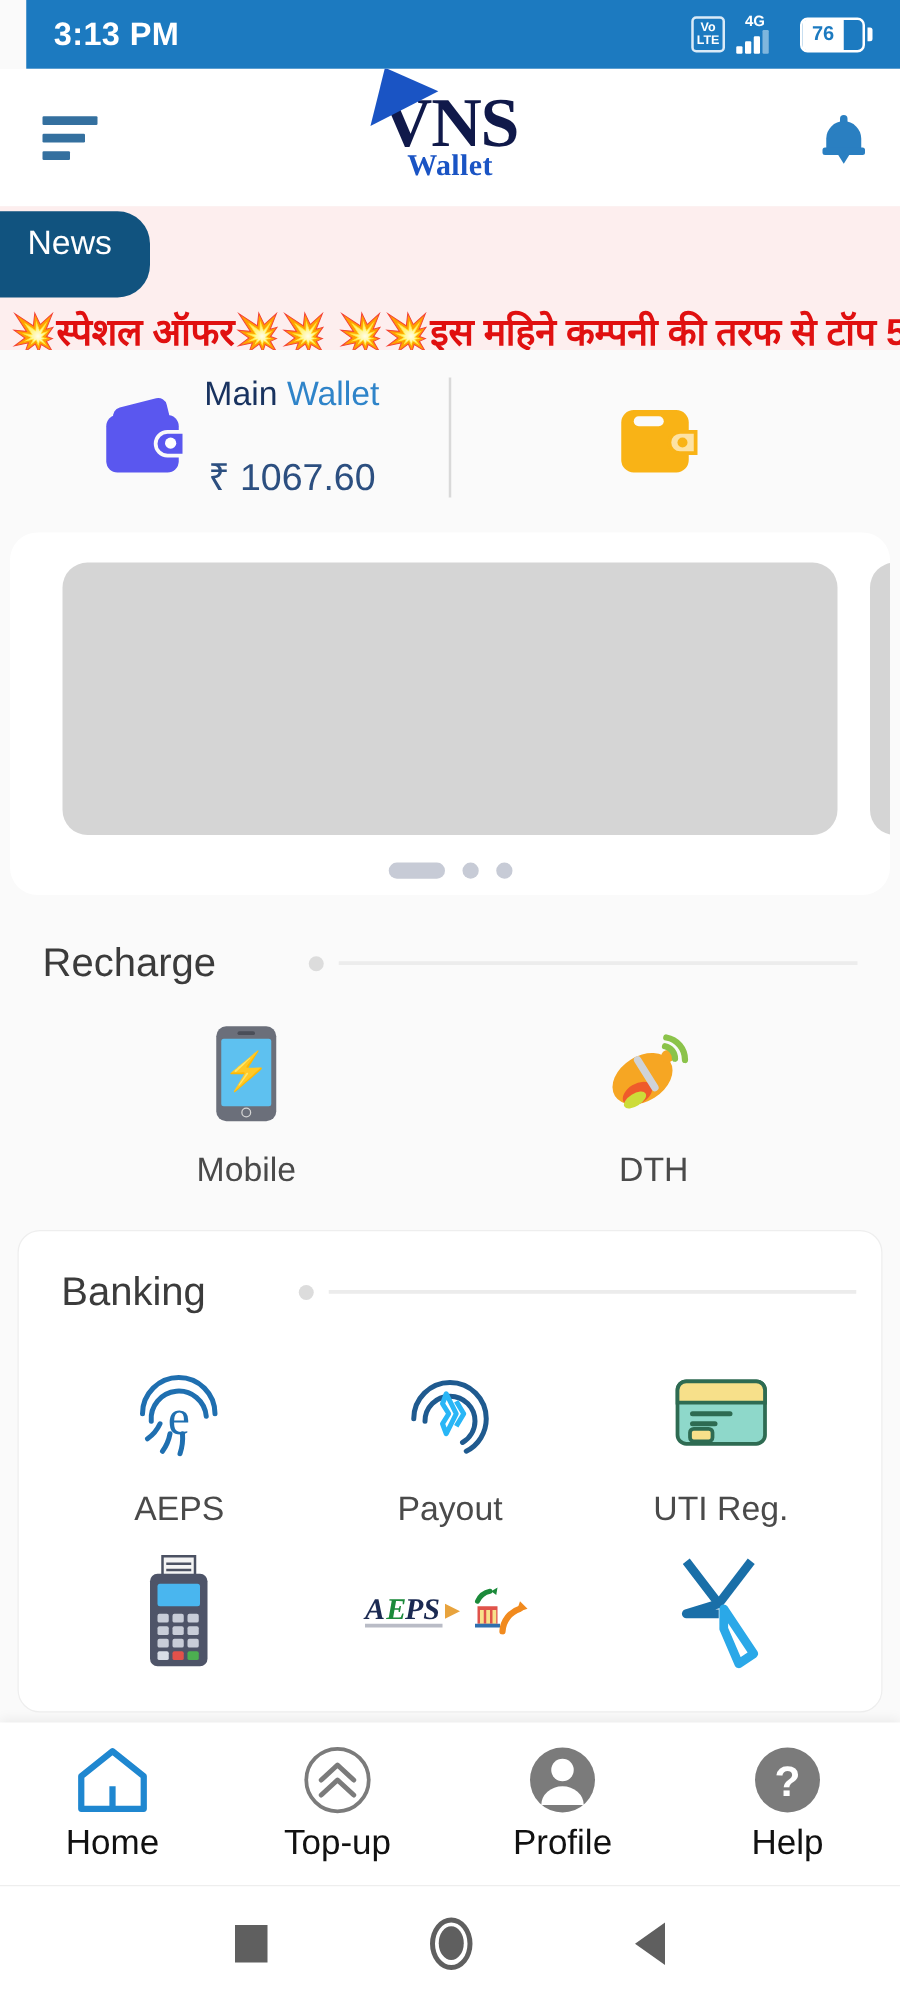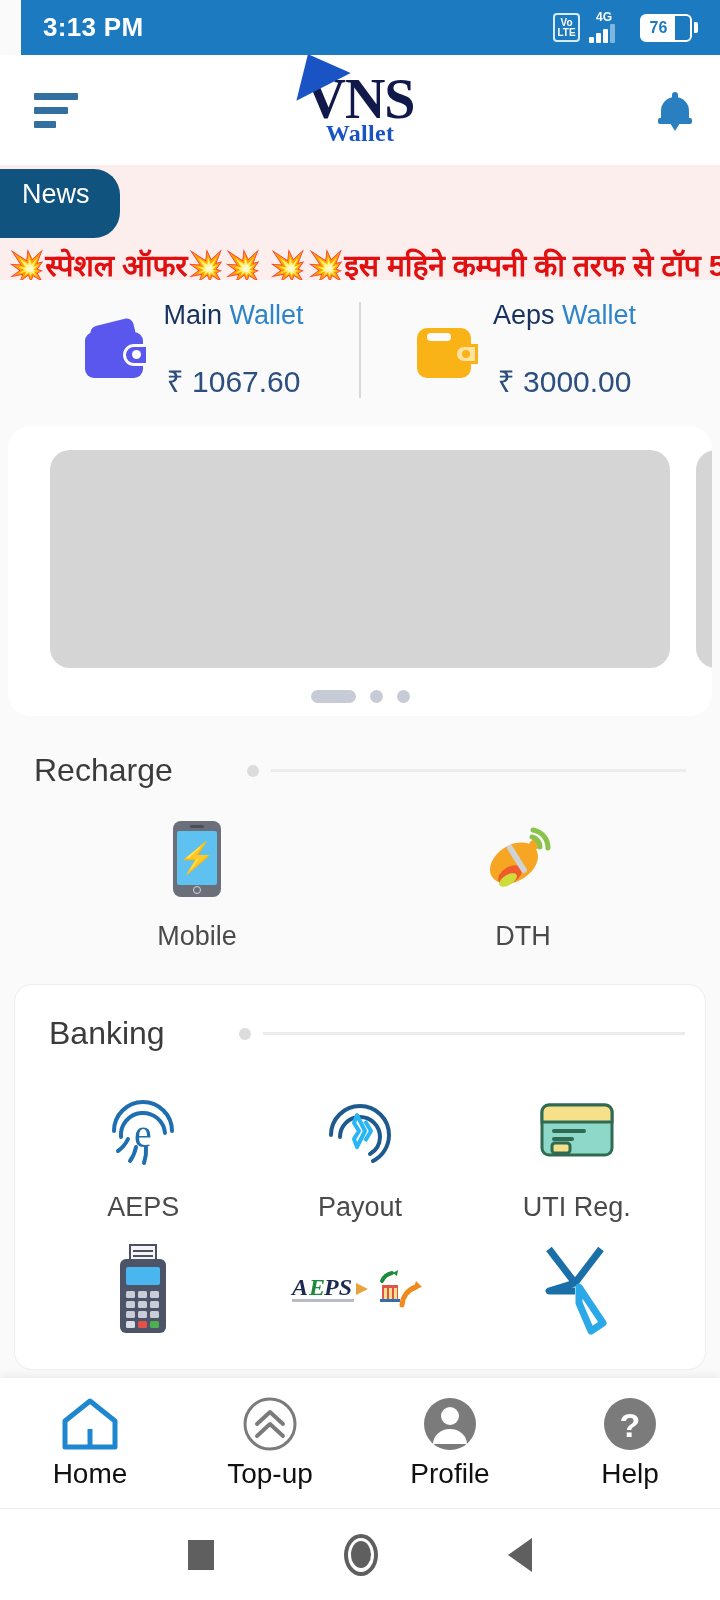--- a/index.html
+++ b/index.html
@@ -255,26 +255,20 @@
           <div class="wallet-amt">₹ 1067.60</div>
         </div>
       </div>
       <div class="wallet-div"></div>
       <div class="wallet">
         <div class="wallet-icon">
           <div class="w-aeps-body"></div>
           <div class="w-aeps-strip"></div>
           <div class="w-aeps-clasp"></div>
           <div class="w-aeps-dot"></div>
-        </div>
-        <div class="wallet-info">
-          <div class="wallet-name">
-            <span class="nm-dark">Aeps </span><span class="nm-light">Wallet</span>
-          </div>
-          <div class="wallet-amt">₹ 3000.00</div>
         </div>
       </div>
     </div>
 
     <div class="carousel-card">
       <div class="slides">
         <div class="slide slide-1"></div>
         <div class="slide slide-2"></div>
       </div>
       <div class="dots">

